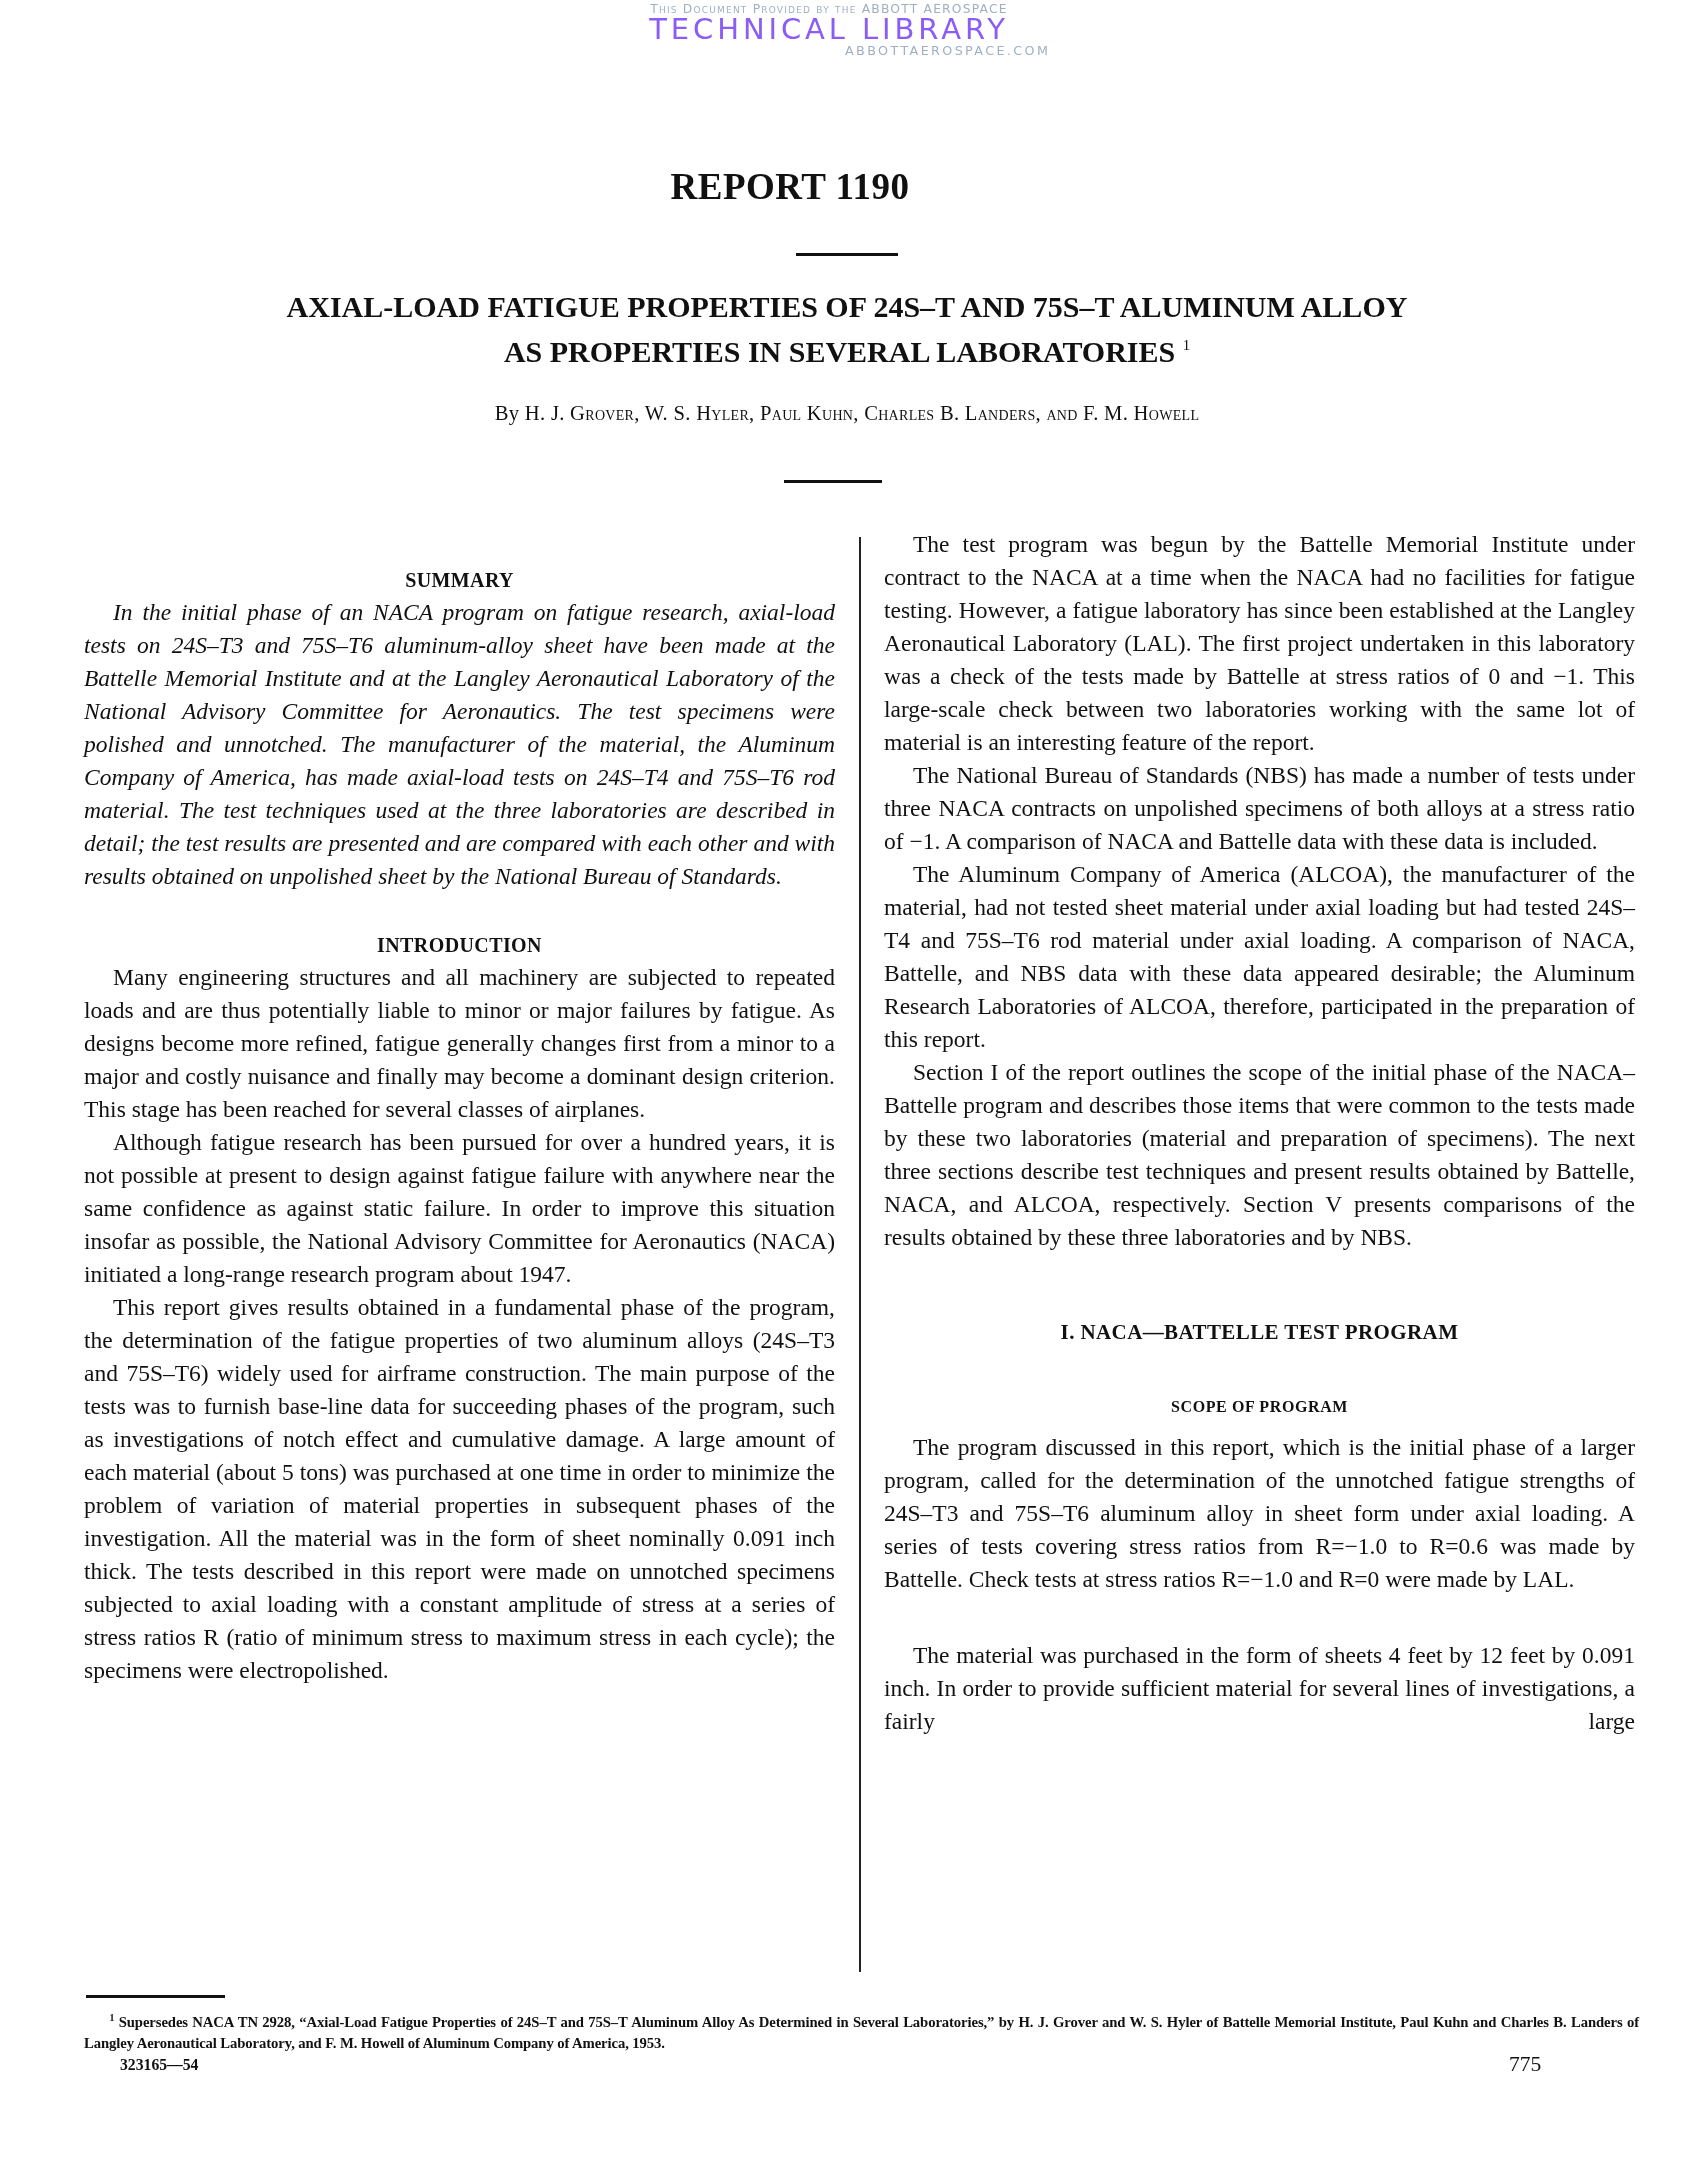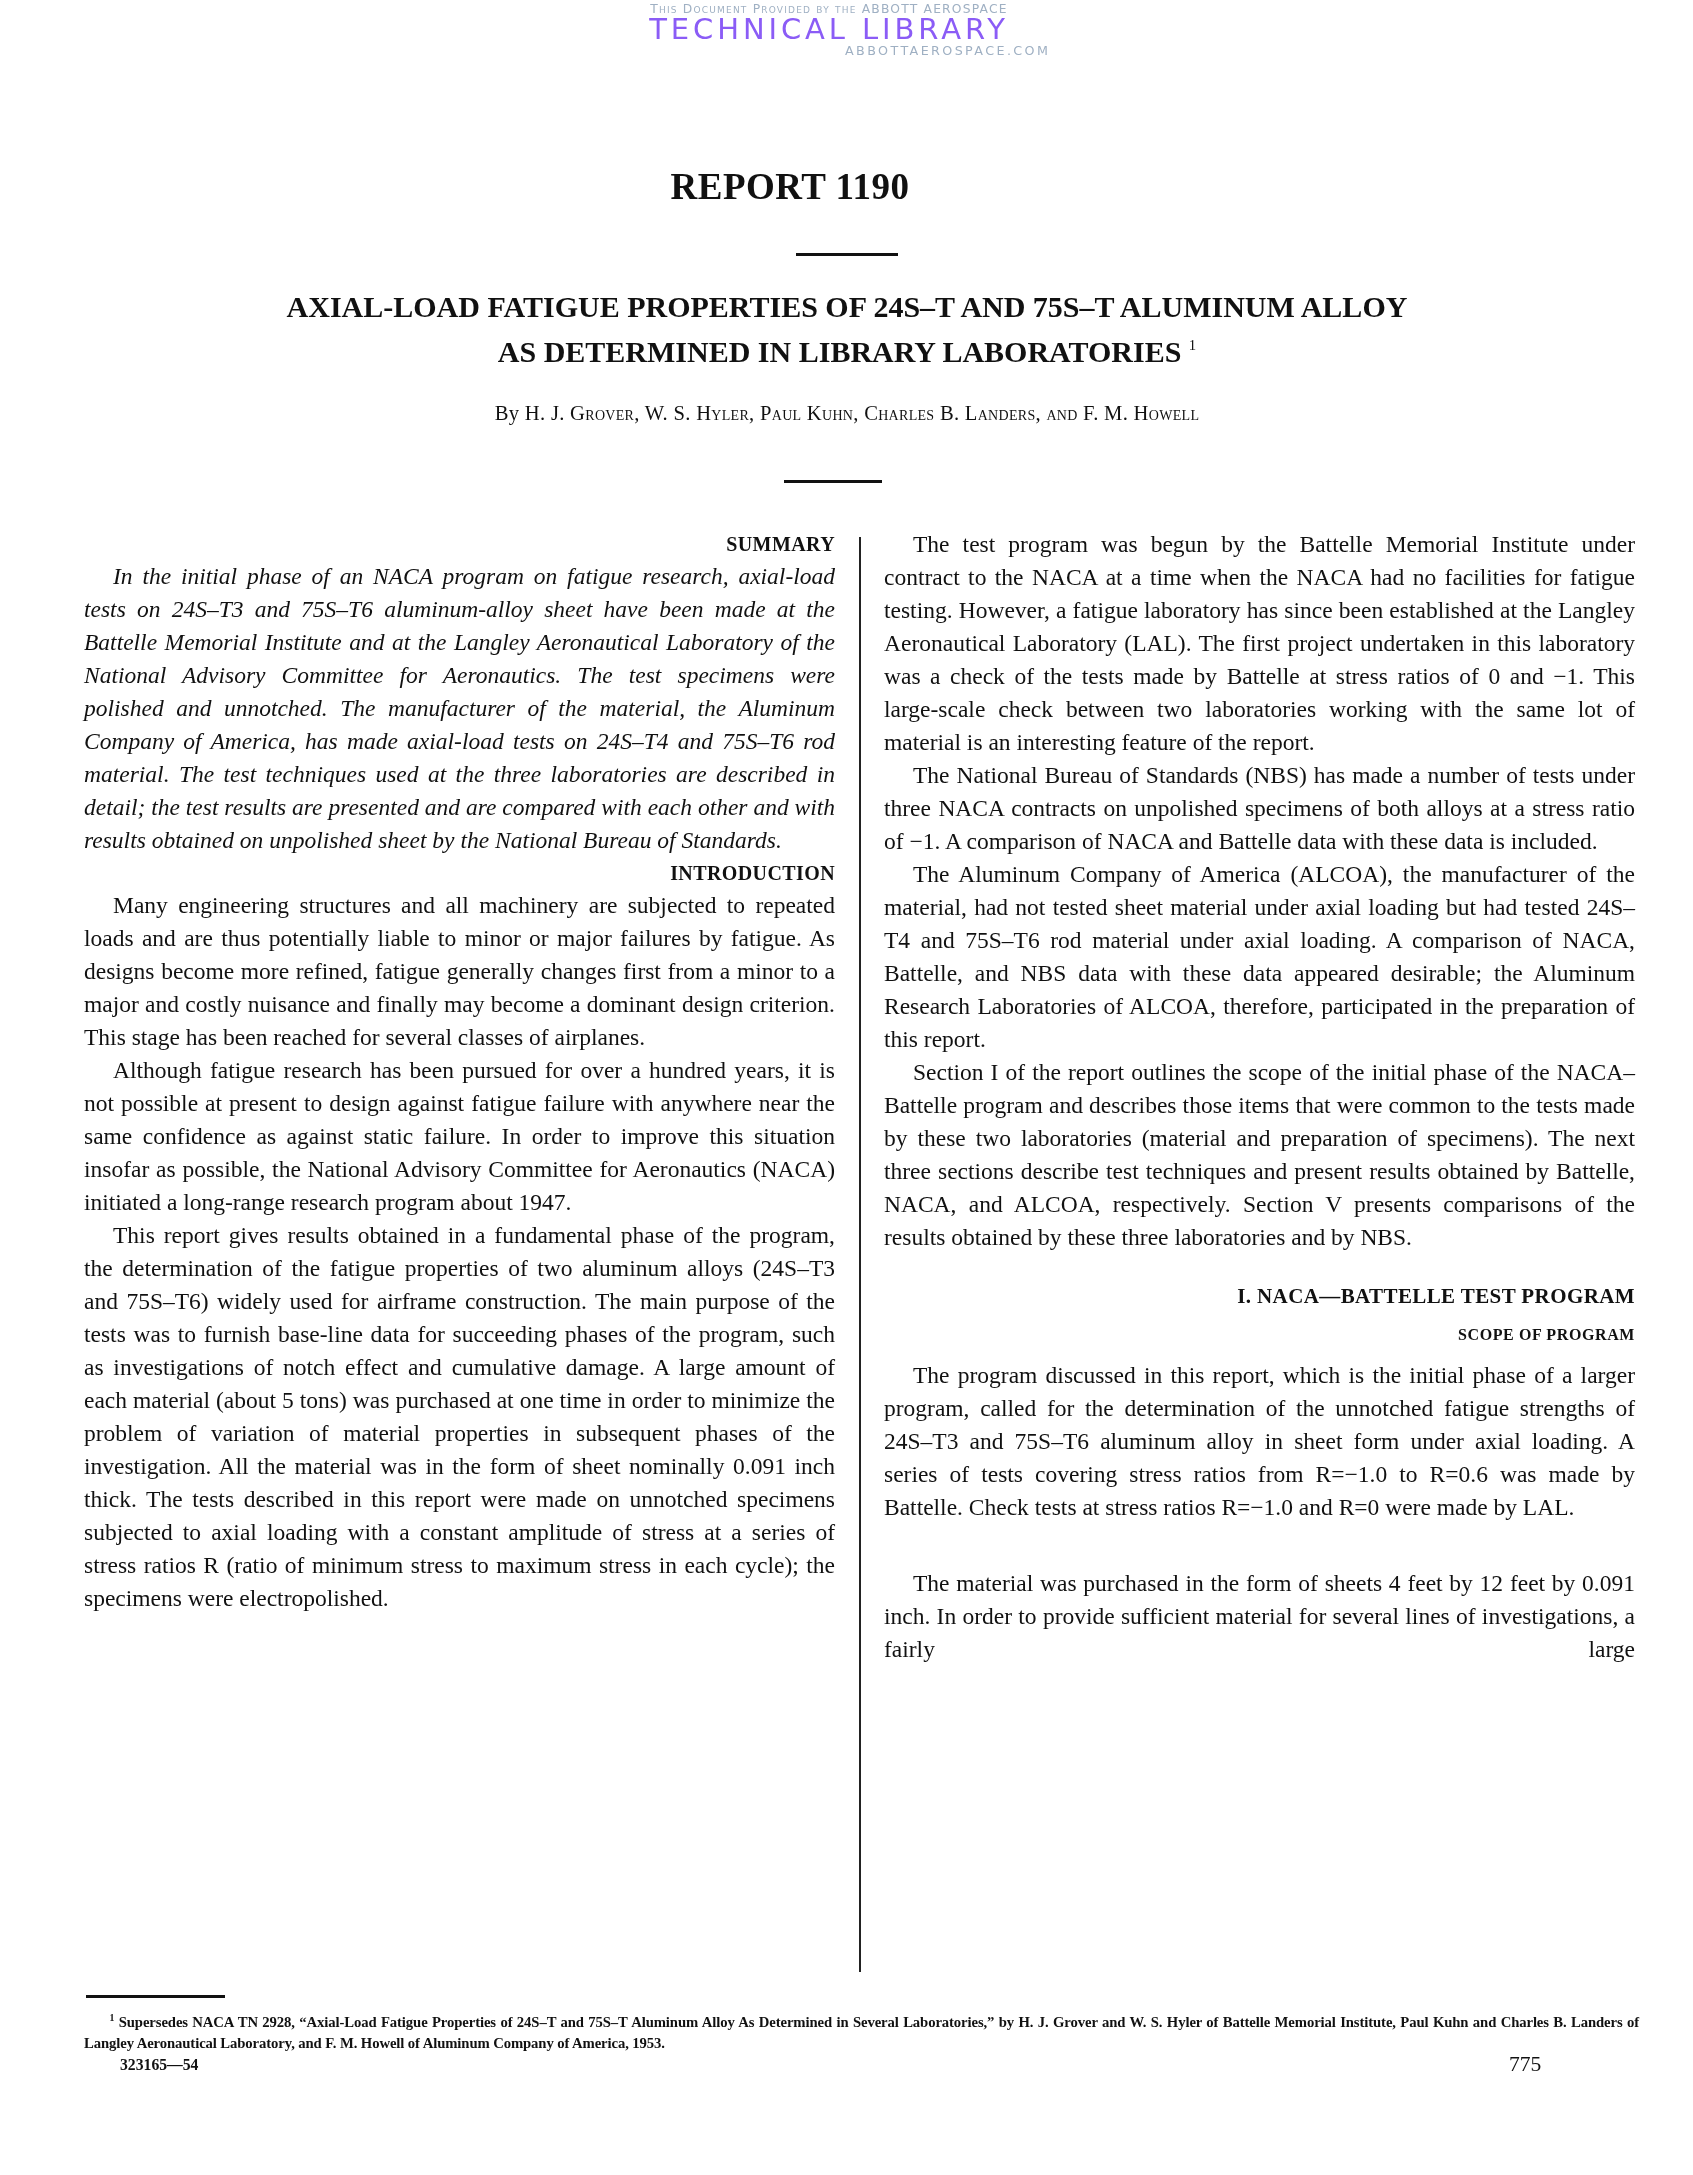--- a/index.html
+++ b/index.html
@@ -36,22 +36,23 @@
   .authors .sc { font-variant: small-caps; }
 
   .col {
     position: absolute; font-size: 23.5px; line-height: 33px; text-align: justify;
   }
   .col-left { left: 84px; width: 751px; top: 528px; }
   .col-right { left: 884px; width: 751px; top: 528px; }
   .divider { position: absolute; left: 859px; top: 537px; width: 2px; height: 1435px; background: #222; }
 
   .heading {
-    text-align: right; font-weight: bold; font-size: 20px; letter-spacing: 0.4px;
+    text-align: center; font-weight: bold; font-size: 20px; letter-spacing: 0.4px;
     line-height: 32px;
+    margin-top: 36px;
   }
   .heading.major { font-size: 21px; }
   .heading.minor { font-size: 16px; letter-spacing: 0.6px; }
   p { margin: 0; text-indent: 29px; }
   p.summary { font-style: italic; }
   .gap-sm { height: 7.8px; }
   .gap-md { height: 25.5px; }
   .gap-lg { height: 35px; }
 
   .fn-rule { position: absolute; left: 86px; top: 1995px; width: 139px; height: 2.9px; background: #111; }
@@ -77,21 +78,21 @@
   <div class="wm-top">This Document Provided by the ABBOTT AEROSPACE</div>
   <div class="wm-mid">TECHNICAL LIBRARY</div>
   <div class="wm-bot">ABBOTTAEROSPACE.COM</div>
 </div>
 
 <div class="report-number">REPORT 1190</div>
 <div class="rule" style="left:796px; top:253px; width:102px;"></div>
 
 <div class="title">
   <div>AXIAL-LOAD FATIGUE PROPERTIES OF 24S–T AND 75S–T ALUMINUM ALLOY</div>
-  <div><span>AS DETERMINED IN LIBRARY LABORATORIES</span> <sup>1</sup></div>
+  <div><span>AS PROPERTIES IN SEVERAL LABORATORIES</span> <sup>1</sup></div>
 </div>
 
 <div class="authors">
   <span>By</span>
   <span class="sc">H. J. Grover, W. S. Hyler, Paul Kuhn, Charles B. Landers, and F. M. Howell</span>
 </div>
 <div class="rule" style="left:784px; top:480px; width:98px;"></div>
 
 <div class="col col-left">
   <div class="heading">SUMMARY</div>

